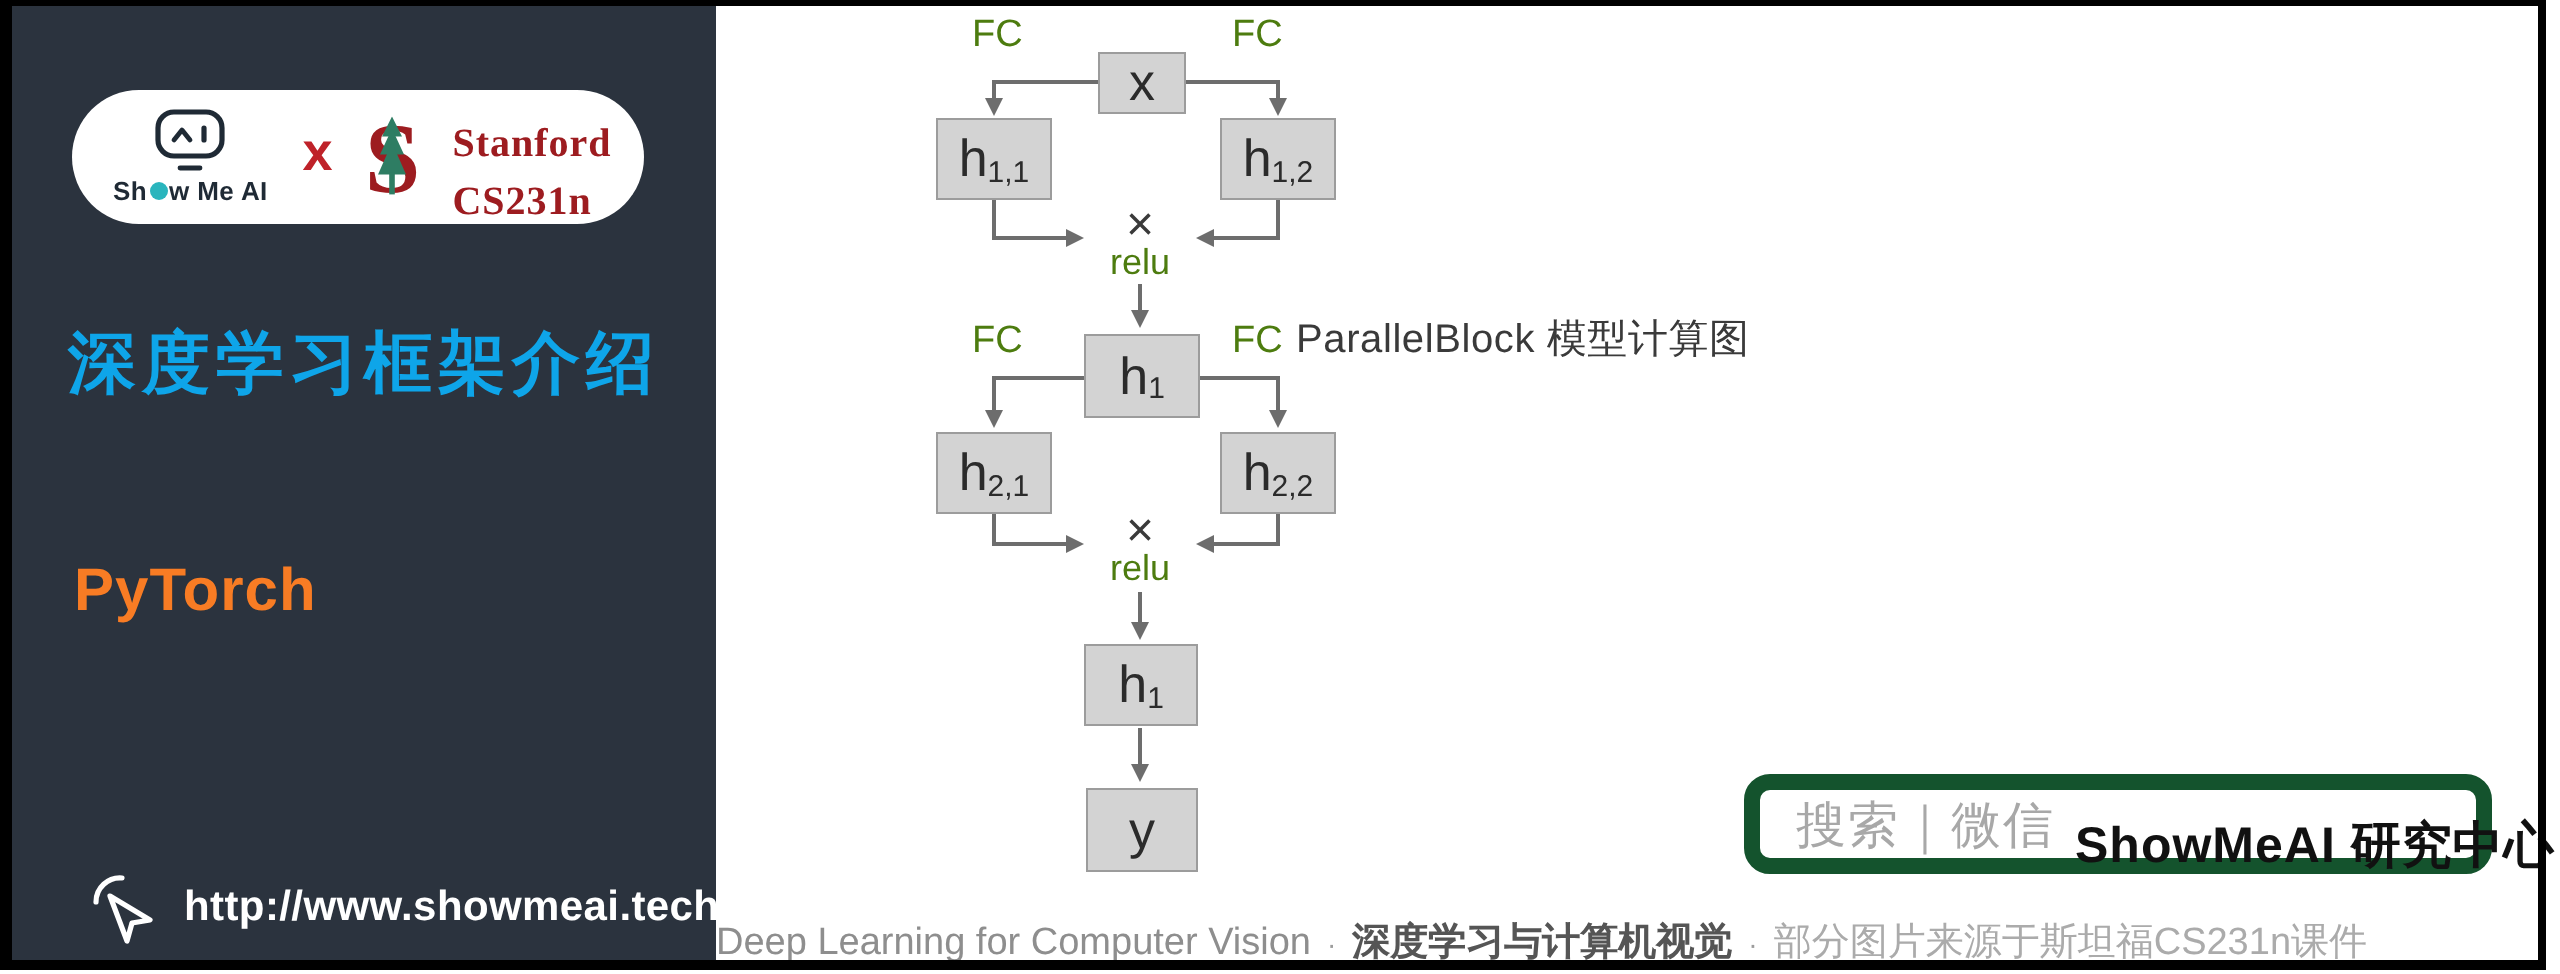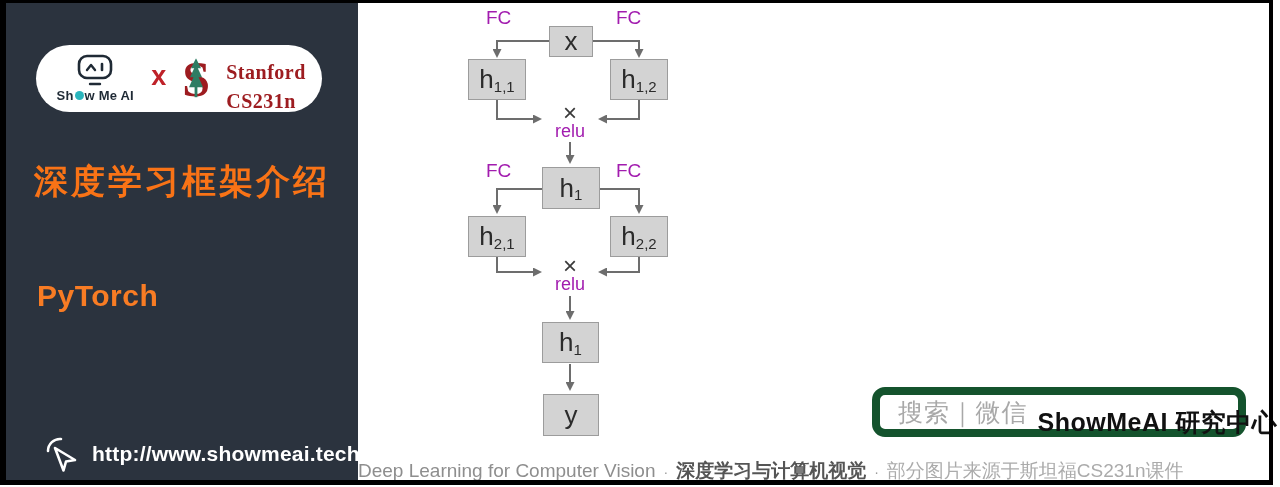--- a/index.html
+++ b/index.html
@@ -18,32 +18,32 @@
   .pill { position:absolute; left:30px; top:42px; width:286px; height:67px; background:#ffffff; border-radius:34px;
           display:flex; align-items:center; justify-content:center; gap:13px; }
   .robot-wrap { display:flex; flex-direction:column; align-items:center; width:86px; }
   .robot-brand { font-size:13px; font-weight:bold; color:#1f2a35; letter-spacing:0.2px; white-space:nowrap; display:flex; align-items:center; }
   .o-dot { display:inline-block; width:9px; height:9px; border-radius:50%; background:#2ab5bd; margin:0 1px; }
   .collab-x { color:#bf2229; font-size:27px; font-weight:bold; font-family:"Liberation Sans", sans-serif; margin-top:-4px; }
   .stanford-s { position:relative; width:34px; height:52px; display:flex; align-items:center; justify-content:center; }
   .stanford-s .s-letter { font-family:"Liberation Serif", serif; font-weight:bold; font-size:50px; color:#9d1c20; line-height:1; }
   .stanford-s svg { position:absolute; left:50%; top:50%; transform:translate(-50%,-52%); }
   .stanford-text { font-family:"Liberation Serif", serif; font-weight:bold; color:#9d1c20; font-size:20px; line-height:1.45; letter-spacing:0.5px;margin-top:16px; }
-  .sb-title { position:absolute; left:28px; top:156px; color:#f97316; font-size:34px; font-weight:bold; letter-spacing:3px; }
+  .sb-title { position:absolute; left:28px; top:156px; color:#0ea5e9; font-size:34px; font-weight:bold; letter-spacing:3px; }
   .sb-topic { position:absolute; left:31px; top:276px; color:#f87c24; font-size:30px; font-weight:bold; letter-spacing:0.5px; }
   .sb-subtopic { position:absolute; left:31px; top:348px; color:#f87c24; font-size:27px; font-weight:bold; }
   .url-row { position:absolute; left:36px; top:430px; display:flex; align-items:center; gap:10px; }
   .url-text { color:#ffffff; font-size:21px; font-weight:600; letter-spacing:0.2px; }
 
   
   .edges { position:absolute; left:440px; top:0; }
   .node { position:absolute; background:#d3d3d3; border:1px solid #9c9c9c; display:flex; align-items:center; justify-content:center;
           color:#2b2b2b; font-size:26px; }
   .node sub { font-size:15px; position:relative; bottom:-7px; line-height:0; }
-  .dlabel { position:absolute; color:#a21caf; }
+  .dlabel { position:absolute; color:#4d7c0f; }
   .lbl-fc { font-size:19px; }
   .lbl-times { font-size:24px; width:40px; text-align:center; color:#3a3a3a; }
   .lbl-relu { font-size:18px; width:60px; text-align:center; }
   .diagram-caption { position:absolute; left:648px; top:156px; font-size:20px; color:#3a3a3a; letter-spacing:0.3px; }
 
   
   .watermark { position:absolute; left:1231px; top:155px; width:0; height:0; }
   .watermark span { display:block; white-space:nowrap; transform:translate(-50%,-50%) rotate(-90deg);
     font-family:"DejaVu Serif", serif; font-weight:bold; font-size:42px; letter-spacing:1px;
     background:linear-gradient(90deg,#ee8a6e 0%,#d29892 30%,#97a0a8 55%,#27b7dc 82%,#2fc0e2 100%);
@@ -165,20 +165,21 @@
   </div>
 
   <div class="dlabel lbl-fc" style="left:486px; top:7px;">FC</div>
   <div class="dlabel lbl-fc" style="left:616px; top:7px;">FC</div>
   <div class="dlabel lbl-fc" style="left:486px; top:160px;">FC</div>
   <div class="dlabel lbl-fc" style="left:616px; top:160px;">FC</div>
   <div class="dlabel lbl-times" style="left:550px; top:99px;">×</div>
   <div class="dlabel lbl-relu" style="left:540px; top:121px;">relu</div>
   <div class="dlabel lbl-times" style="left:550px; top:252px;">×</div>
   <div class="dlabel lbl-relu" style="left:540px; top:274px;">relu</div>
+  <div class="diagram-caption">ParallelBlock 模型计算图</div>
 
   <div class="watermark">
     <span>ShowMeAI</span>
   </div>
 
   <div class="searchbox">
     <svg width="32" height="32" viewBox="0 0 32 32">
       <circle cx="13" cy="13" r="9.5" fill="none" stroke="#b0b0b0" stroke-width="2.4"></circle>
       <line x1="20" y1="21" x2="27" y2="28" stroke="#b0b0b0" stroke-width="2.4" stroke-linecap="round"></line>
     </svg>

